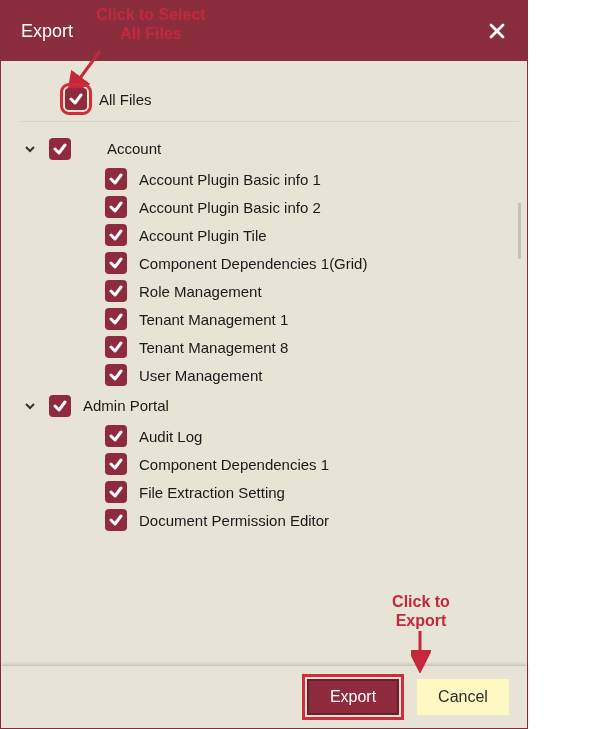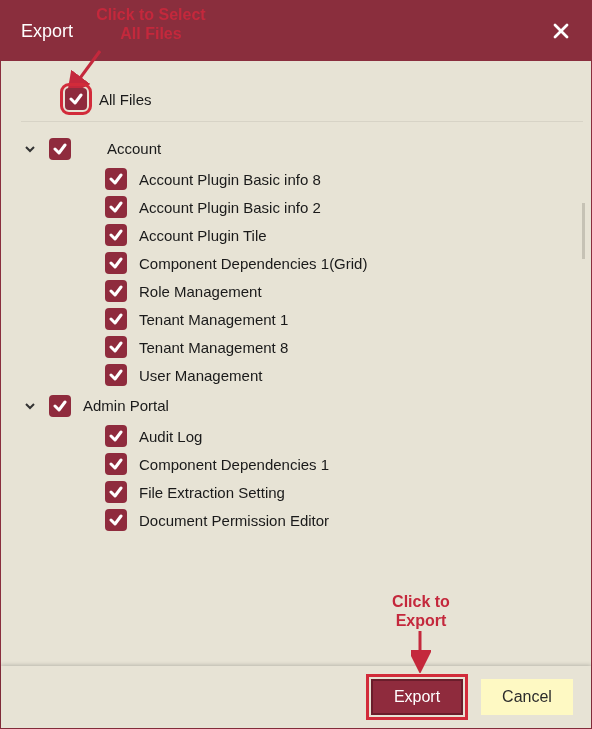--- a/index.html
+++ b/index.html
@@ -1,18 +1,18 @@
 <!DOCTYPE html>
 <html><head>
   <meta charset="utf-8">
   <style>
     * { box-sizing: border-box; margin: 0; padding: 0; }
     html, body { width: 592px; height: 729px; font-family: "Segoe UI", Tahoma, Arial, sans-serif; }
     .dialog {
-      width: 592px; height: 729px;
+      width: 528px; height: 729px;
       border: 1px solid #8a2e3d;
       background: #e7e3d5;
       display: flex; flex-direction: column;
       position: relative;
     }
     .header {
       height: 60px;
       background: #8a2e3d;
       color: #ffffff;
       display: flex; align-items: center; justify-content: space-between;
@@ -178,21 +178,21 @@
     </div>
 
     <div class="row">
         <span class="indent-2"></span>
         <span class="chev-placeholder"></span>
         <span class="cbx">
           <svg width="14" height="14" viewBox="0 0 14 14">
             <path d="M2 7 L6 11 L12 3"></path>
           </svg>
         </span>
-        <span class="label">Account Plugin Basic info 8</span>
+        <span class="label">Account Plugin Basic info 1</span>
       </div>
     <div class="row">
         <span class="indent-2"></span>
         <span class="chev-placeholder"></span>
         <span class="cbx">
           <svg width="14" height="14" viewBox="0 0 14 14">
             <path d="M2 7 L6 11 L12 3"></path>
           </svg>
         </span>
         <span class="label">Account Plugin Basic info 2</span>

